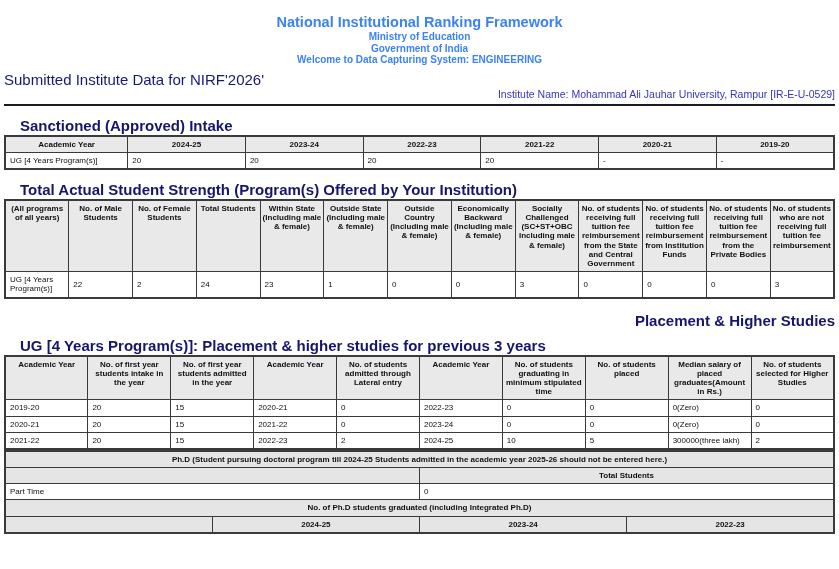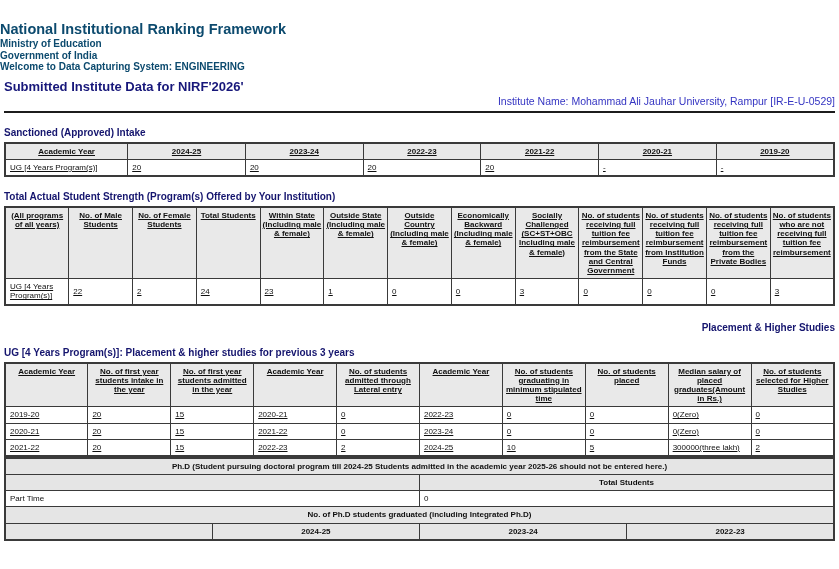--- a/index.html
+++ b/index.html
@@ -2,53 +2,53 @@
 <html><head>
 <meta charset="utf-8">
 <style>
   * { box-sizing: border-box; }
   html, body { margin: 0; padding: 0; background: #ffffff; }
   body { font-family: "Liberation Sans", sans-serif; }
   .page {
     width: 839px; height: 569px; overflow: hidden;
     background: #fff; position: relative;
   }
-  .header-block { color: #0c4a6e; padding-top: 21px; }
+  .header-block { text-align: center; color: #3b82f6; padding-top: 14px; }
   .main-title { font-size: 14.5px; font-weight: bold; line-height: 17px; }
   .sub-title  { font-size: 10px;  font-weight: bold; line-height: 11.5px; }
   .content { padding: 0 4px; }
   .submitted-line {
-    color: #17177a; font-weight: bold; font-size: 13px;
+    color: #17177a; font-weight: normal; font-size: 15px;
     margin-top: 8px; line-height: 12px;
   }
   .institute-line {
     color: #3434c2; font-size: 10.5px; margin-top: 2px; line-height: 12px;
     padding-bottom: 4px; border-bottom: 2px solid #1c1c1c; text-align: right;
   }
   .section-heading {
-    color: #15156e; font-weight: bold; font-size: 10px;
-    margin: 14px 0 4px 0; line-height: 11px;
+    color: #15156e; font-weight: bold; font-size: 15px;
+    margin: 14px 0 4px 16px; line-height: 11px;
   }
   .section-heading.spaced { margin-top: 16px; margin-bottom: 14px; text-align: right; }
   table {
     border-collapse: collapse; width: 100%; table-layout: fixed;
     font-size: 8px; line-height: 1.15; color: #101010;
     border: 2px solid #3a3a3a;
   }
   td, th { border: 1px solid #3a3a3a; }
   th {
     background: #e9e9e9; font-weight: bold; text-align: center;
     vertical-align: top; padding: 3px 2px;
   }
   td { padding: 3px 4px; vertical-align: middle; text-align: left; overflow: hidden; }
   td.hdr {
     background: #e5e5e5; font-weight: bold; text-align: center;
     vertical-align: top;
   }
-  .tbl-margin { margin-bottom: 0; text-decoration: underline; }
+  .tbl-margin { margin-bottom: 0; }
 </style>
 </head>
 <body>
 
 <div class="page">
 
   <div class="header-block">
     <div class="main-title">National Institutional Ranking Framework</div>
     <div class="sub-title">Ministry of Education</div>
     <div class="sub-title">Government of India</div>

